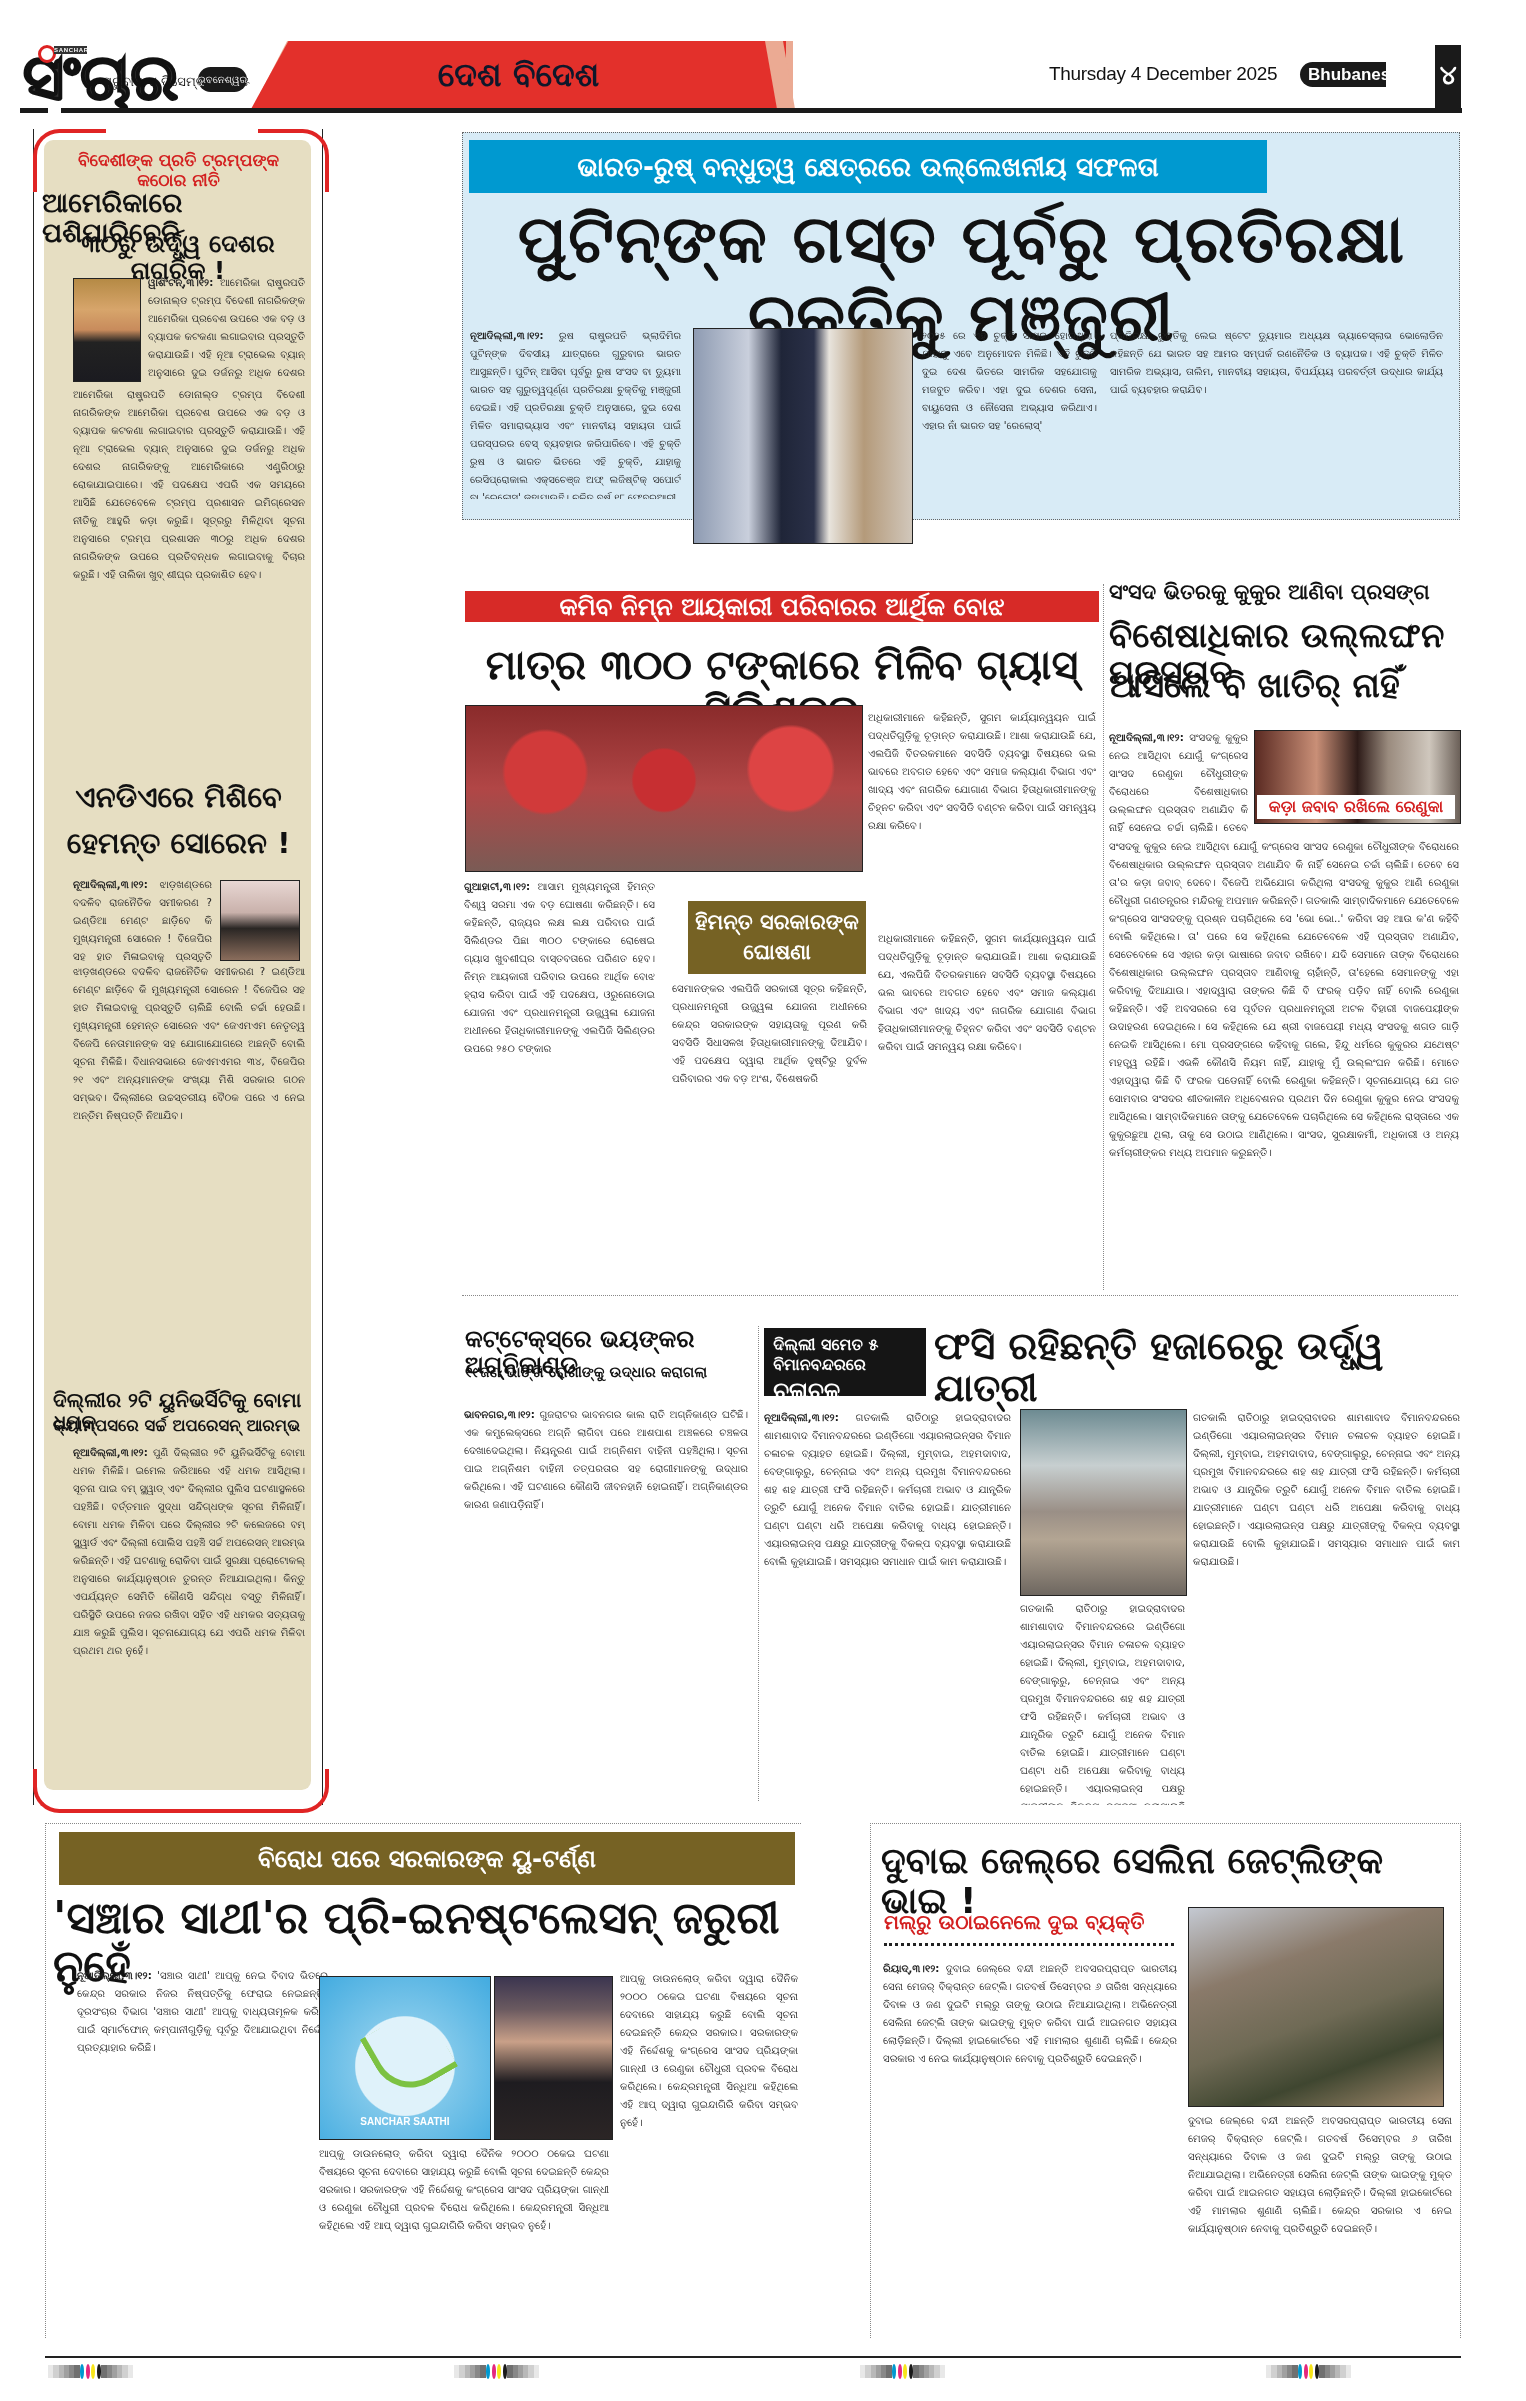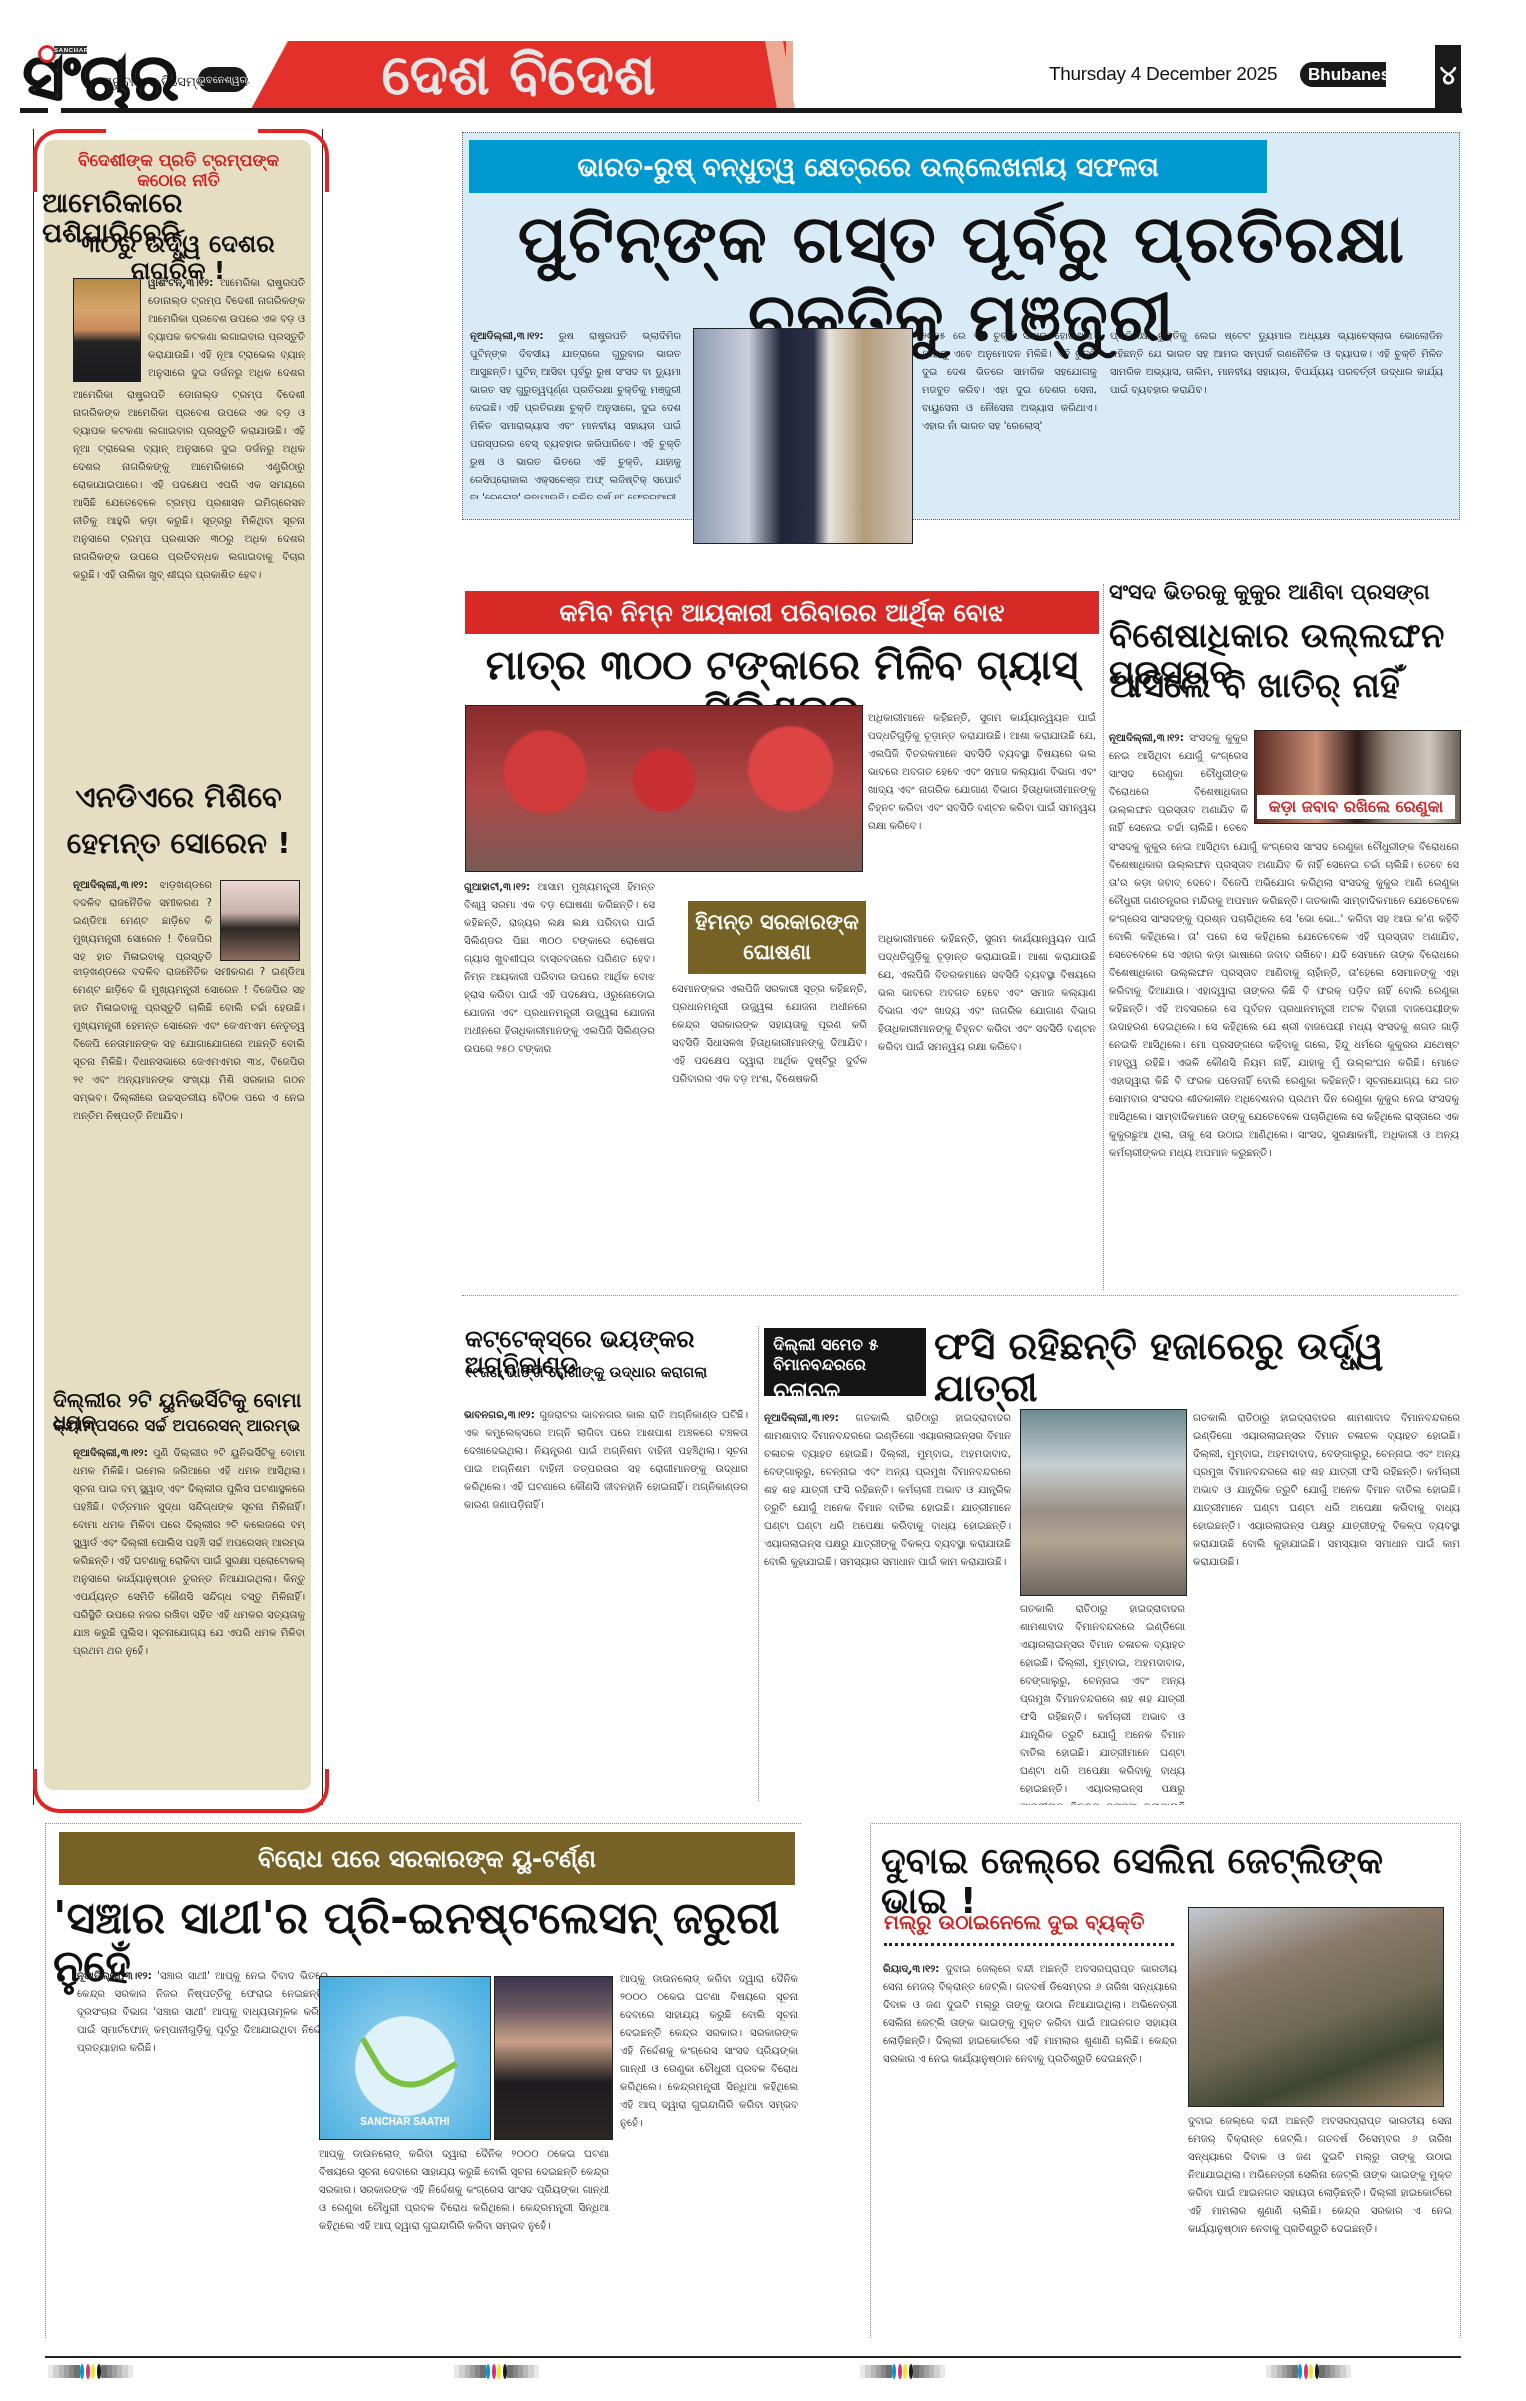--- a/index.html
+++ b/index.html
@@ -4,21 +4,21 @@
 <style>
   html,body{margin:0;padding:0;background:#fff;}
   body{width:1526px;height:2401px;position:relative;overflow:hidden;font-family:"DejaVu Sans",sans-serif;color:#111;}
   .abs{position:absolute;}
   .logo-text{left:23px;top:46px;font-size:63px;font-weight:bold;color:#333;-webkit-text-stroke:2px #111;line-height:1;}
   .logo-dot{left:38px;top:45px;width:12px;height:12px;border-radius:50%;border:3.3px solid #d22;background:#fff;}
   .logo-tag{left:54px;top:46px;width:33px;height:8px;background:#333;color:#fff;font-size:6px;letter-spacing:0.7px;text-align:center;line-height:8px;font-family:"Liberation Sans",sans-serif;font-weight:bold;}
   .odia-date{left:102px;top:74px;font-size:13.2px;color:#111;}
   .city-pill{left:198px;top:67px;width:49px;height:25px;border-radius:12.5px;background:#1a1a1a;color:#fff;font-size:10px;text-align:center;line-height:25px;}
   .section-banner{left:251px;top:41px;width:535px;height:68px;background:#e3302b;clip-path:polygon(7% 0,100% 0,100% 100%,0 100%);}
-  .section-banner .inner{position:absolute;left:0;top:0;width:100%;height:100%;display:flex;align-items:center;justify-content:center;color:#e5e5e5;font-weight:bold;font-size:56px;}
+  .section-banner .inner{position:absolute;left:0;top:0;width:100%;height:100%;display:flex;align-items:center;justify-content:center;color:#0f172a;font-weight:bold;font-size:33px;}
   .section-edge{left:252px;top:41px;width:541px;height:68px;background:#ebaa93;clip-path:polygon(6.5% 0,100% 0,100% 100%,0 100%);}
   .section-edge2{left:765px;top:41px;width:30px;height:68px;background:#ebaa93;clip-path:polygon(0 0,60% 0,100% 100%,40% 100%);}
   .eng-date{left:1049px;top:63px;font-family:"Liberation Sans",sans-serif;font-weight:normal;font-size:19px;letter-spacing:-0.3px;}
   .city-eng-pill{left:1300px;top:62px;width:73px;height:25px;border-radius:12.5px 0 0 12.5px;background:#1a1a1a;color:#fff;font-family:"Liberation Sans",sans-serif;font-weight:bold;font-size:17px;line-height:25px;padding-left:8px;}
   .page-num{left:1435px;top:45px;width:26.4px;height:64px;background:#1a1a1a;color:#fff;font-size:26.4px;font-weight:bold;text-align:center;line-height:59px;}
   .mast-rule{left:20px;top:108px;width:1442px;height:4.6px;background:#1a1a1a;}
   .mast-rule-gap{left:48px;top:106px;width:13.2px;height:8px;background:#fff;}
   .dotrule{border-top:1.3px dotted #888;}
   .dotv{border-left:1.3px dotted #888;}
 
@@ -31,21 +31,21 @@
   .kicker-red{color:#d32020;font-weight:bold;}
   .hl{font-weight:bold;line-height:1.1;}
   .body-txt{font-size:10.2px;line-height:18px;text-align:justify;color:#222;}
   .photo{background:#888;border:0.7px solid #222;overflow:hidden;}
 
   
   .blue-box{left:462px;top:132px;width:996px;height:386px;background:#d8ebf6;border:1.3px dotted #666;}
   .blue-band{left:469px;top:140px;width:798px;height:53px;background:#0099d0;color:#fff;font-size:26.4px;font-weight:bold;display:flex;align-items:center;justify-content:center;}
   .blue-hl{left:470px;top:201px;width:983px;font-size:66px;font-weight:bold;text-align:center;letter-spacing:1.3px;}
 
-  .red-band{left:465px;top:591px;width:634px;height:43px;background:#d72a27;color:#fff;font-size:24.4px;font-weight:bold;display:flex;align-items:center;justify-content:center;}
+  .red-band{left:465px;top:591px;width:634px;height:31px;background:#d72a27;color:#fff;font-size:24.4px;font-weight:bold;display:flex;align-items:center;justify-content:center;}
   .olive{background:#766224;color:#fff;font-weight:bold;}
   .black-box{background:#151515;color:#fff;font-weight:bold;}
 
   .cmyk{display:flex;align-items:center;}
   .cmyk .g{width:5.3px;height:13.2px;}
   .cmyk .o{width:4px;height:14.5px;border-radius:50%;margin:0 0.7px;}
 </style>
 </head>
 <body>
 

